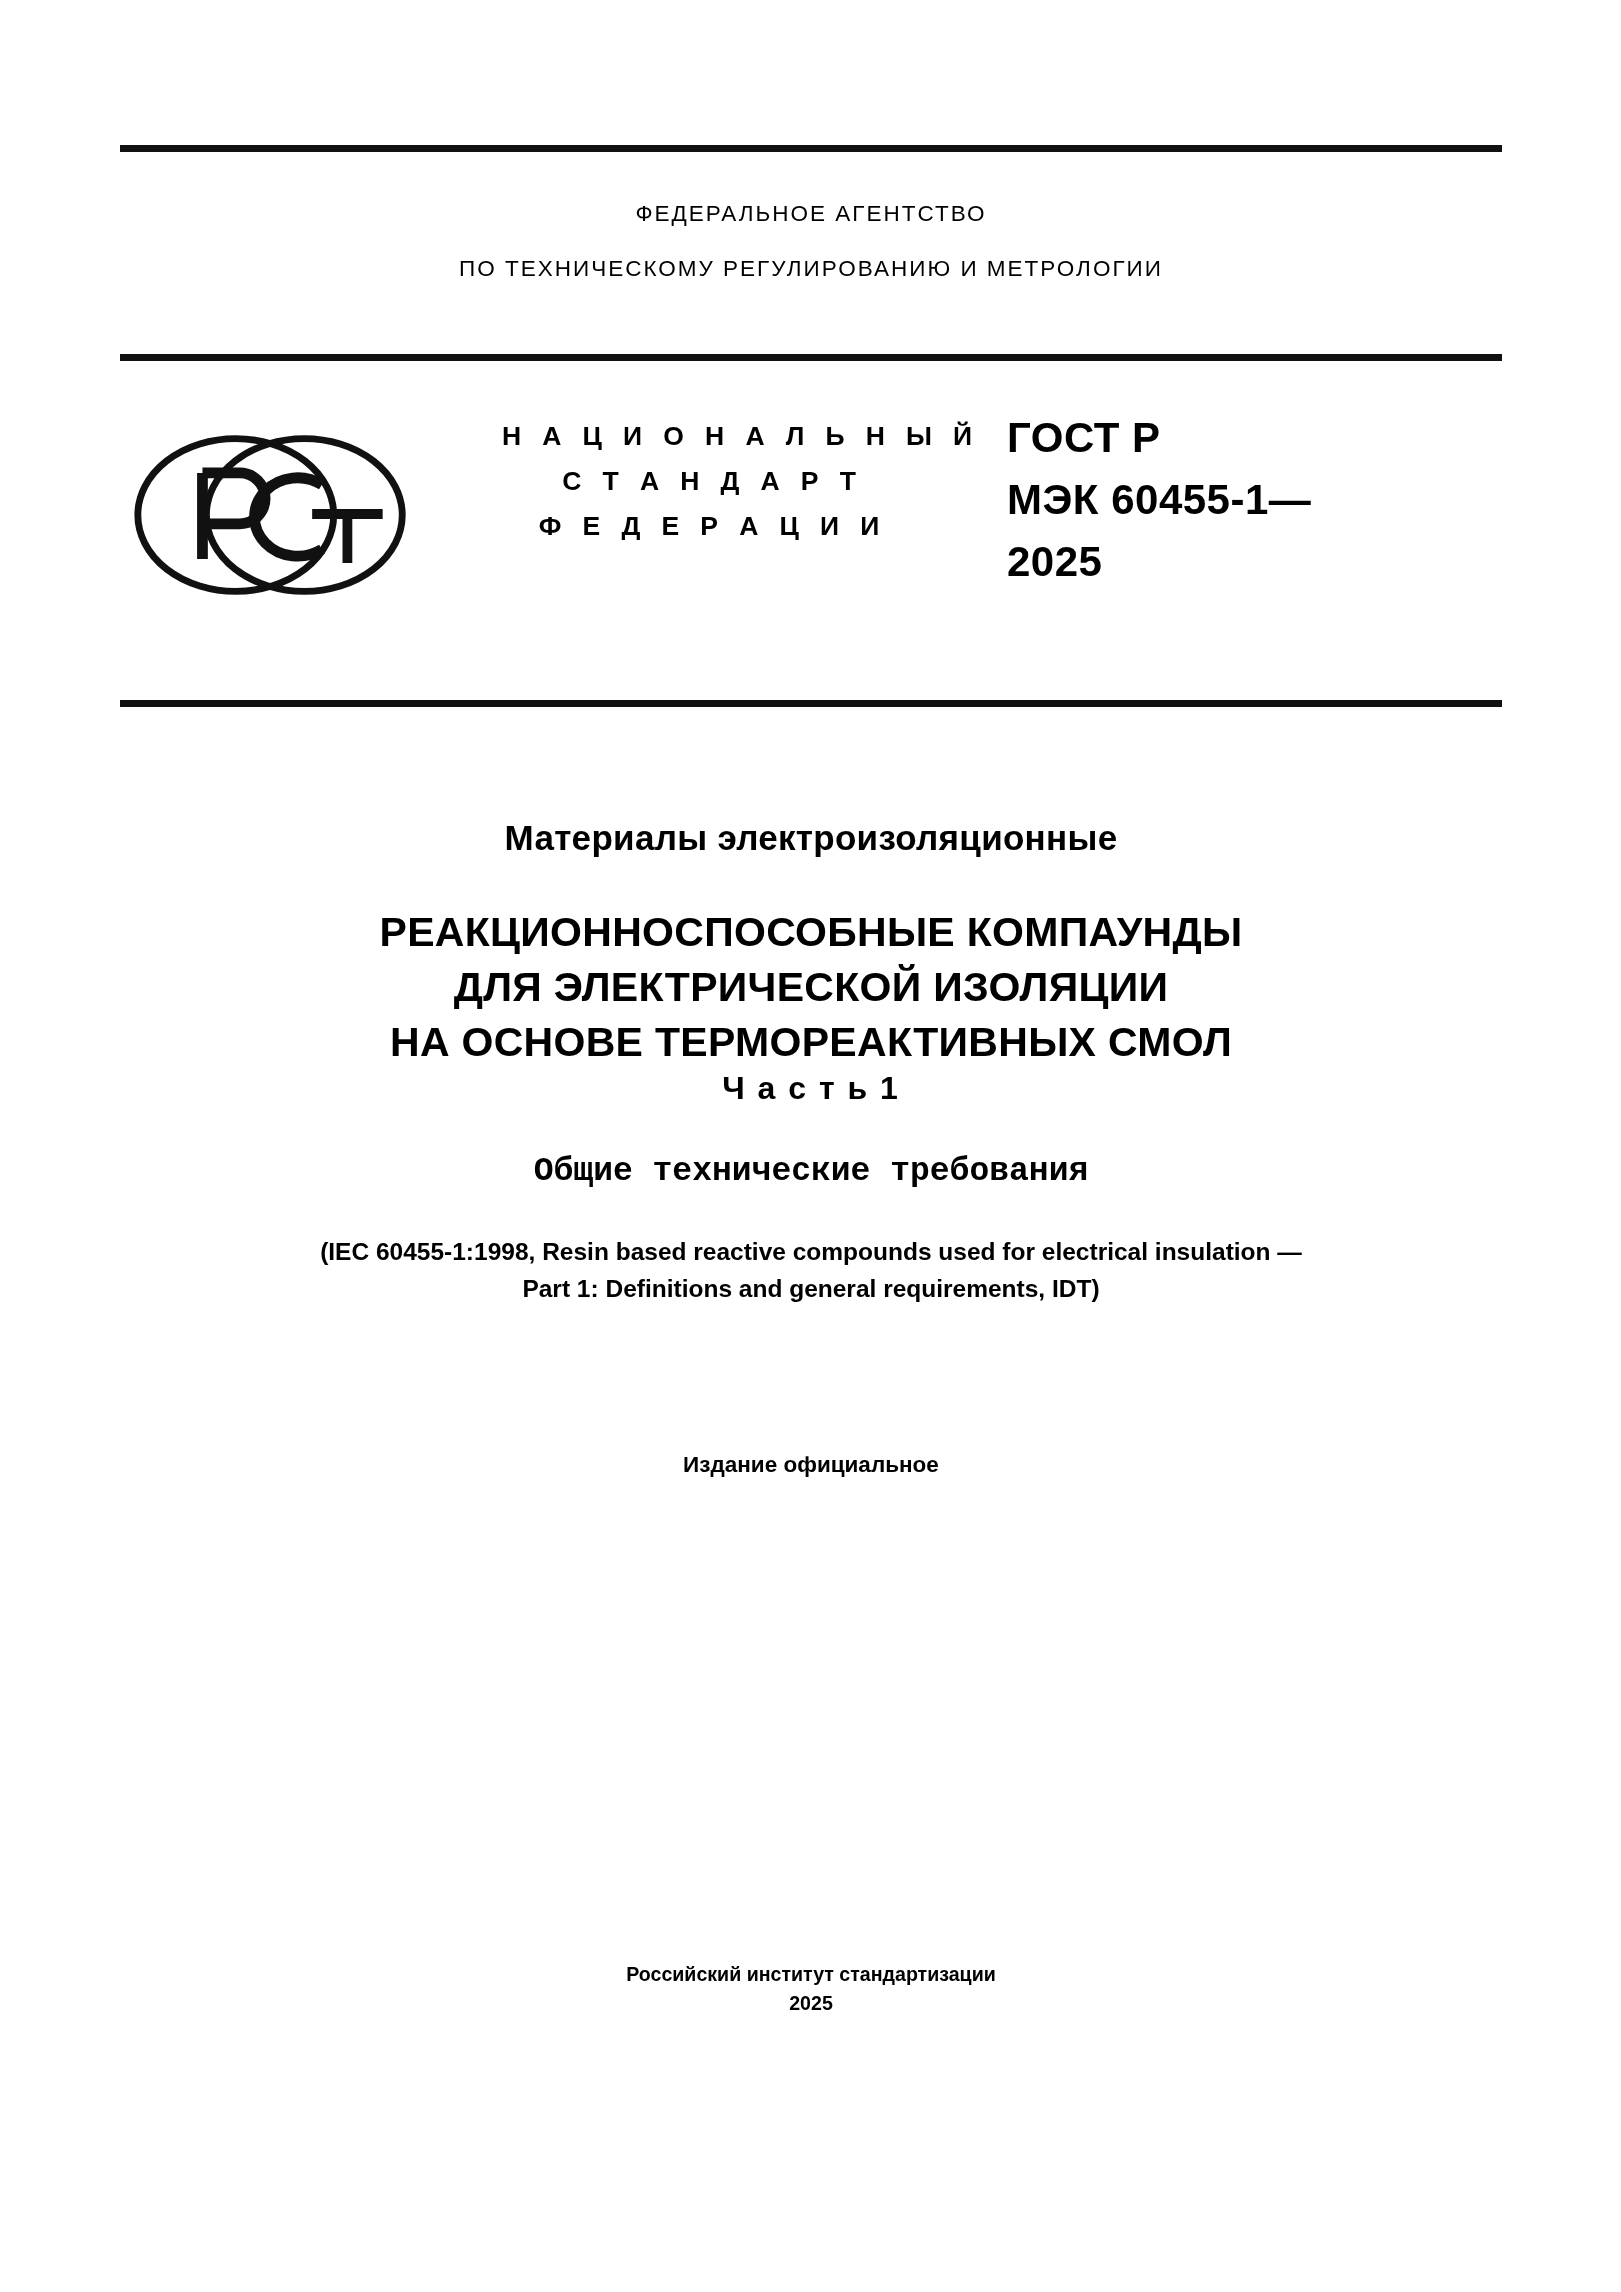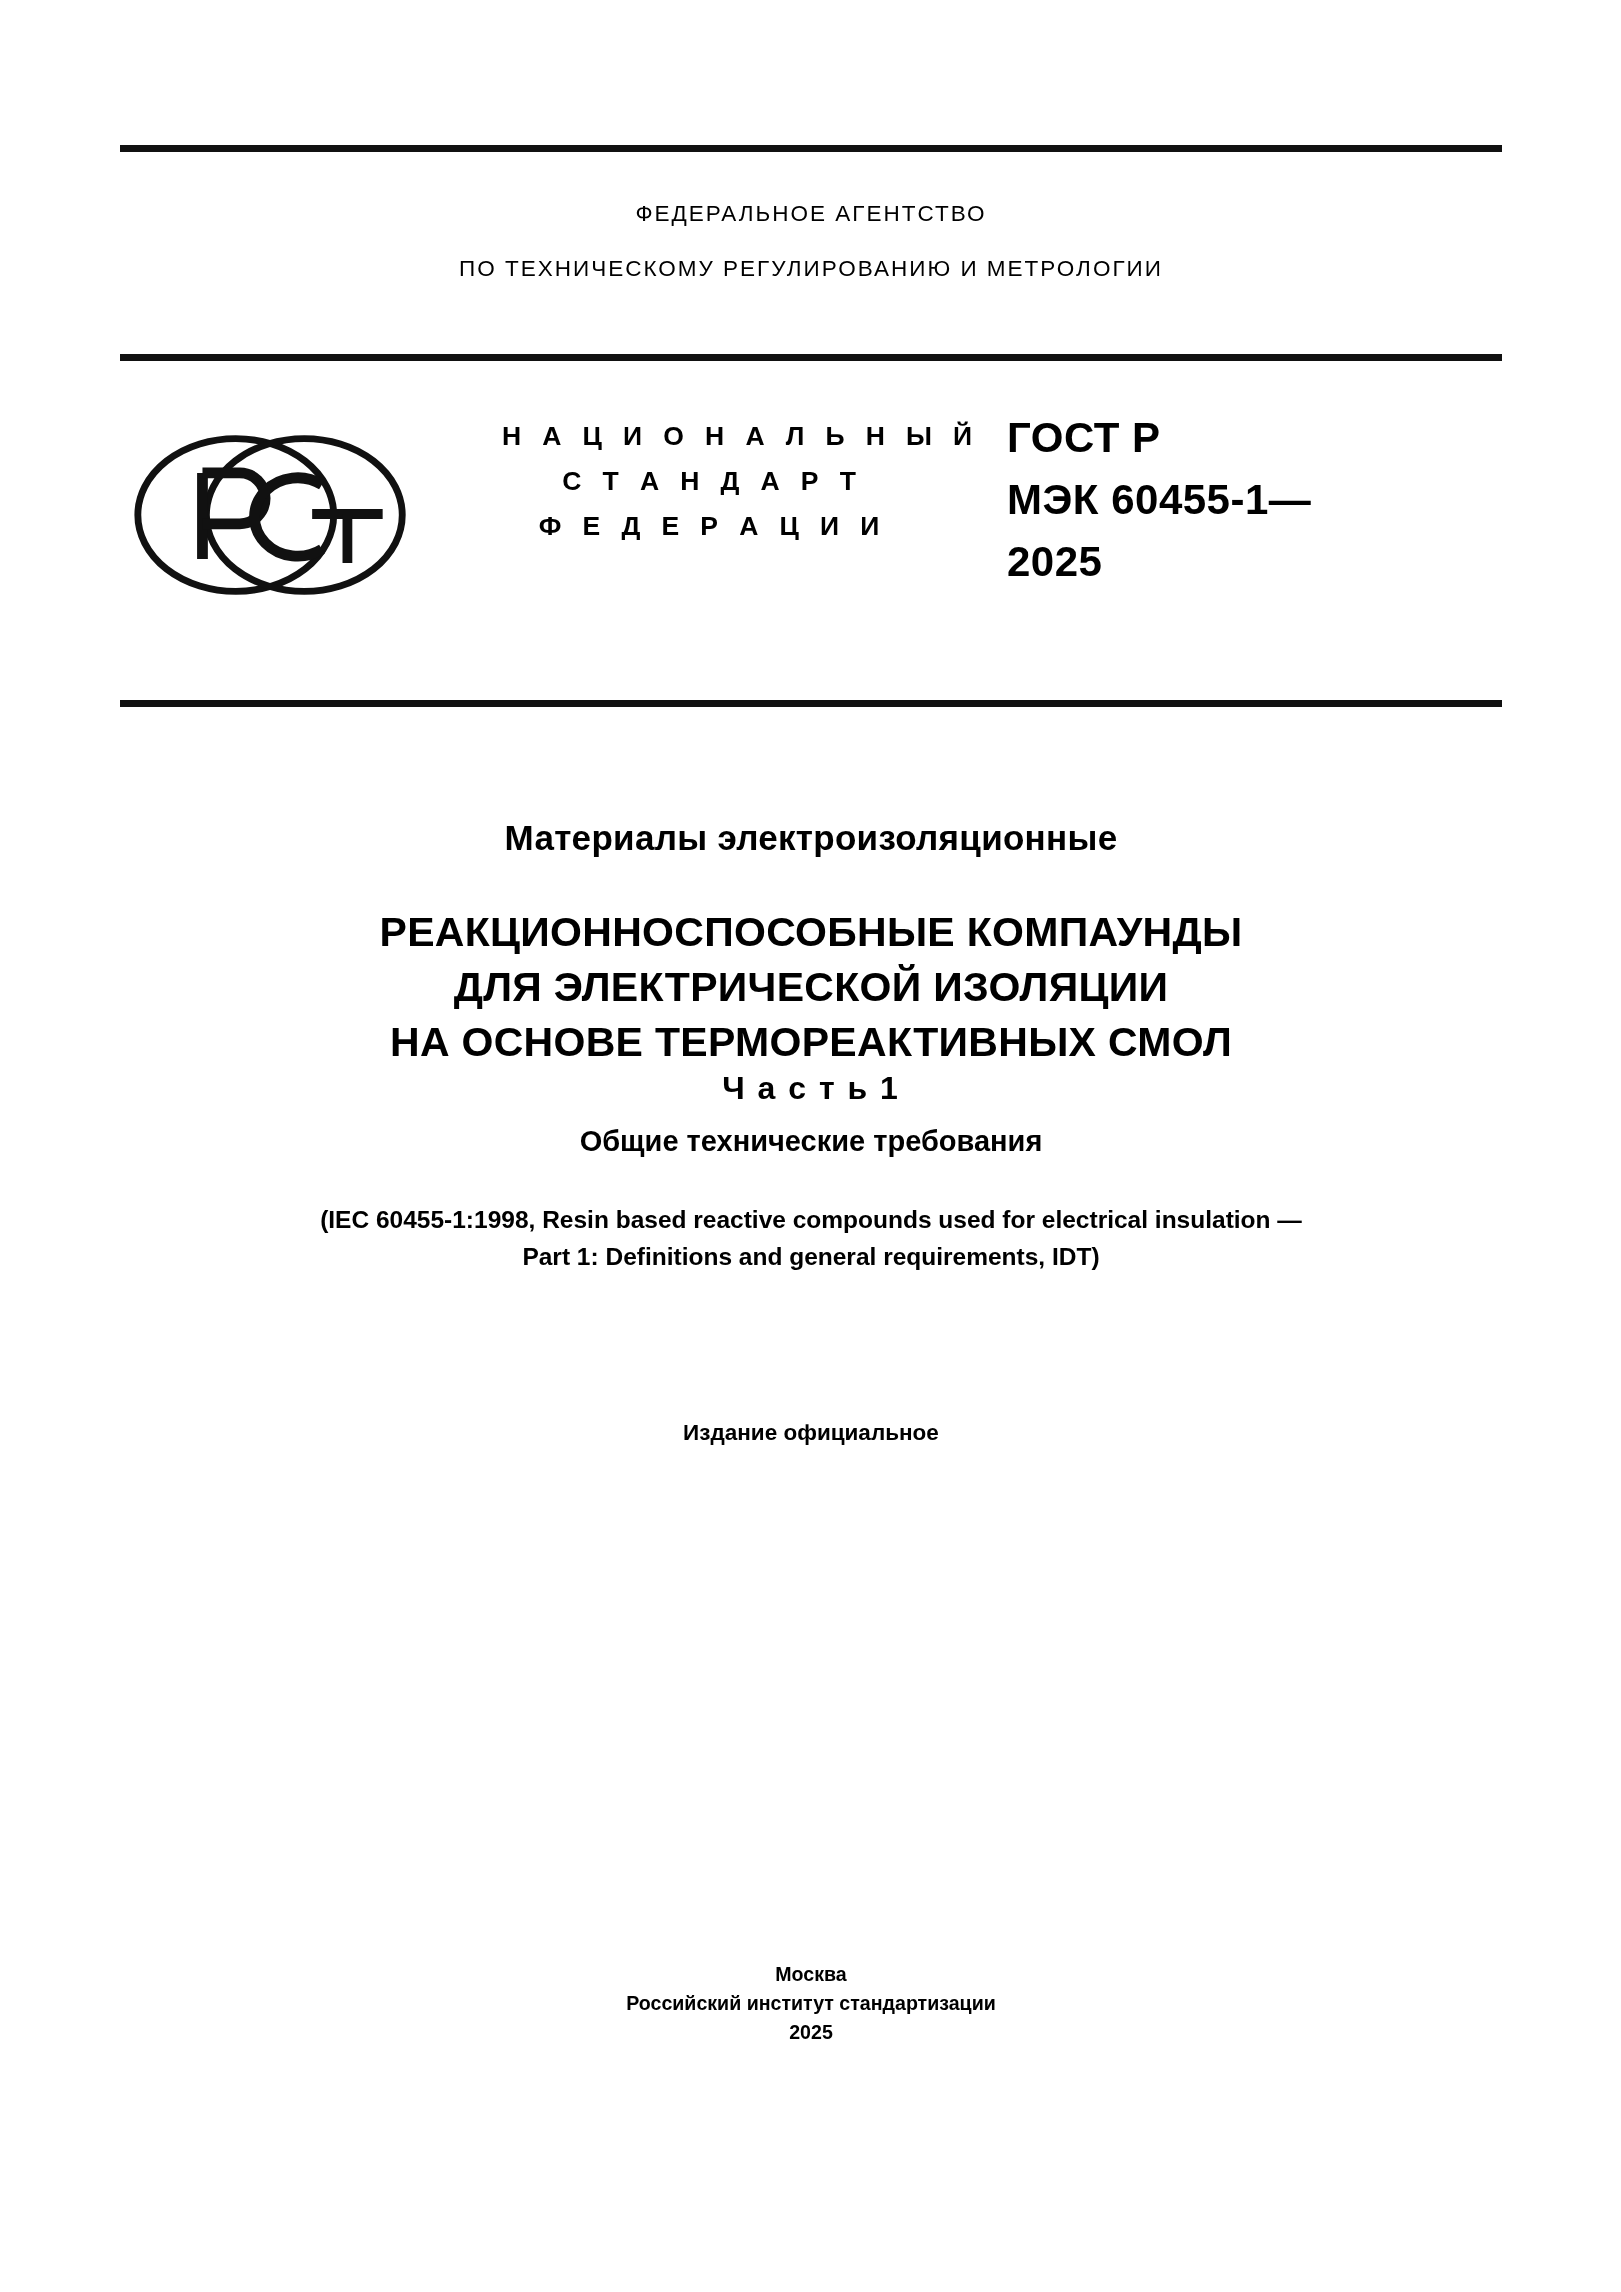--- a/index.html
+++ b/index.html
@@ -131,23 +131,24 @@
     font-weight: 700;
     line-height: 55px;
     letter-spacing: 0.3px;
   }
   .t-part {
     font-size: 32px;
     font-weight: 700;
     letter-spacing: 2px;
   }
   .t-sub {
-    font-size: 29px;
-    font-weight: 700;
-    margin-top: 18px;
+    font-size: 33px;
+    font-weight: 700;
+    margin-top: 46px;
+    font-family: Liberation Mono, monospace;
   }
   .t-iec {
     font-size: 24.5px;
     font-weight: 700;
     line-height: 37px;
     margin-top: 43px;
   }
   .t-official {
     font-size: 22.5px;
     font-weight: 700;
@@ -226,19 +227,18 @@
 
     <div class="t-iec">
       <div>(IEC 60455-1:1998, Resin based reactive compounds used for electrical insulation —</div>
       <div>Part 1: Definitions and general requirements, IDT)</div>
     </div>
 
     <div class="t-official">Издание официальное</div>
   </div>
 
   <div class="footer">
-    <div>Москва</div>
     <div>Российский институт стандартизации</div>
     <div>2025</div>
   </div>
 
 </div>
 
 
 </body></html>

